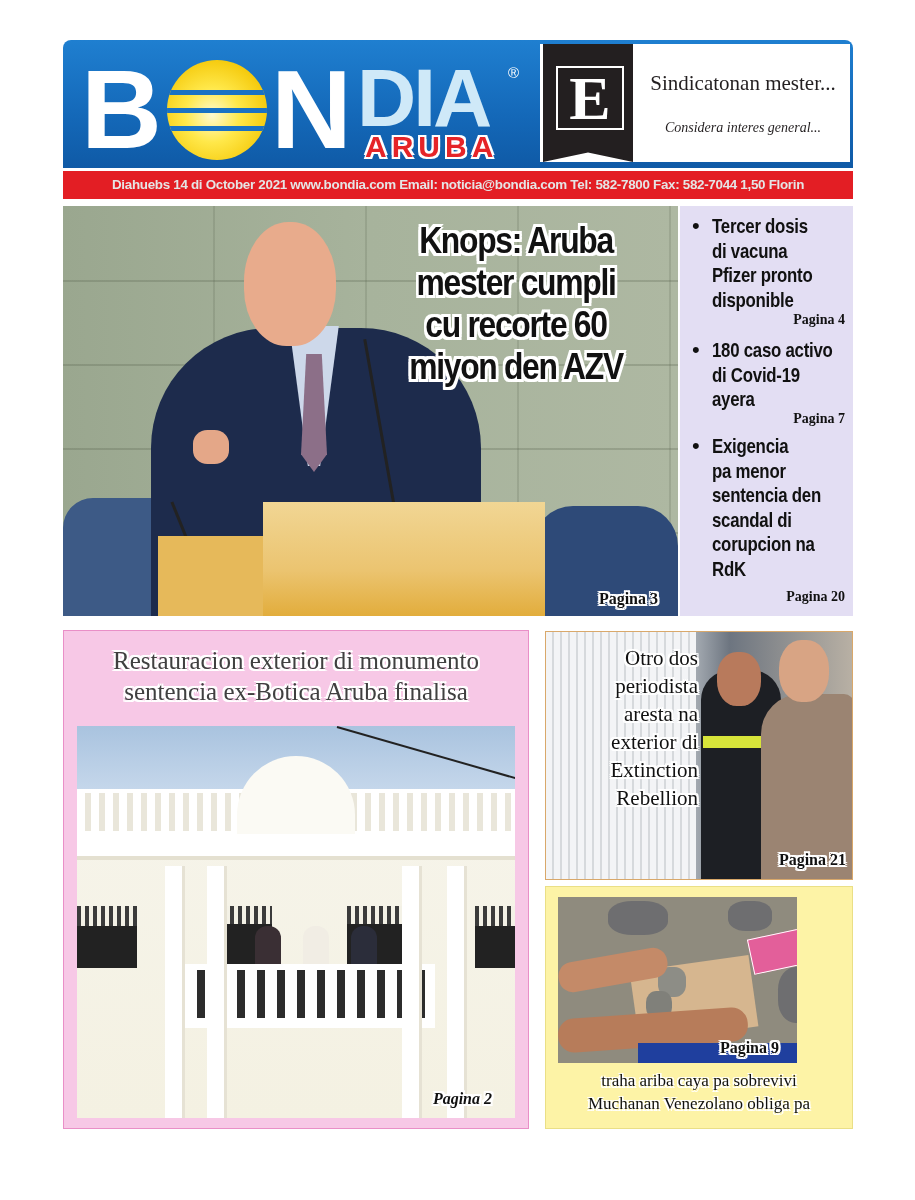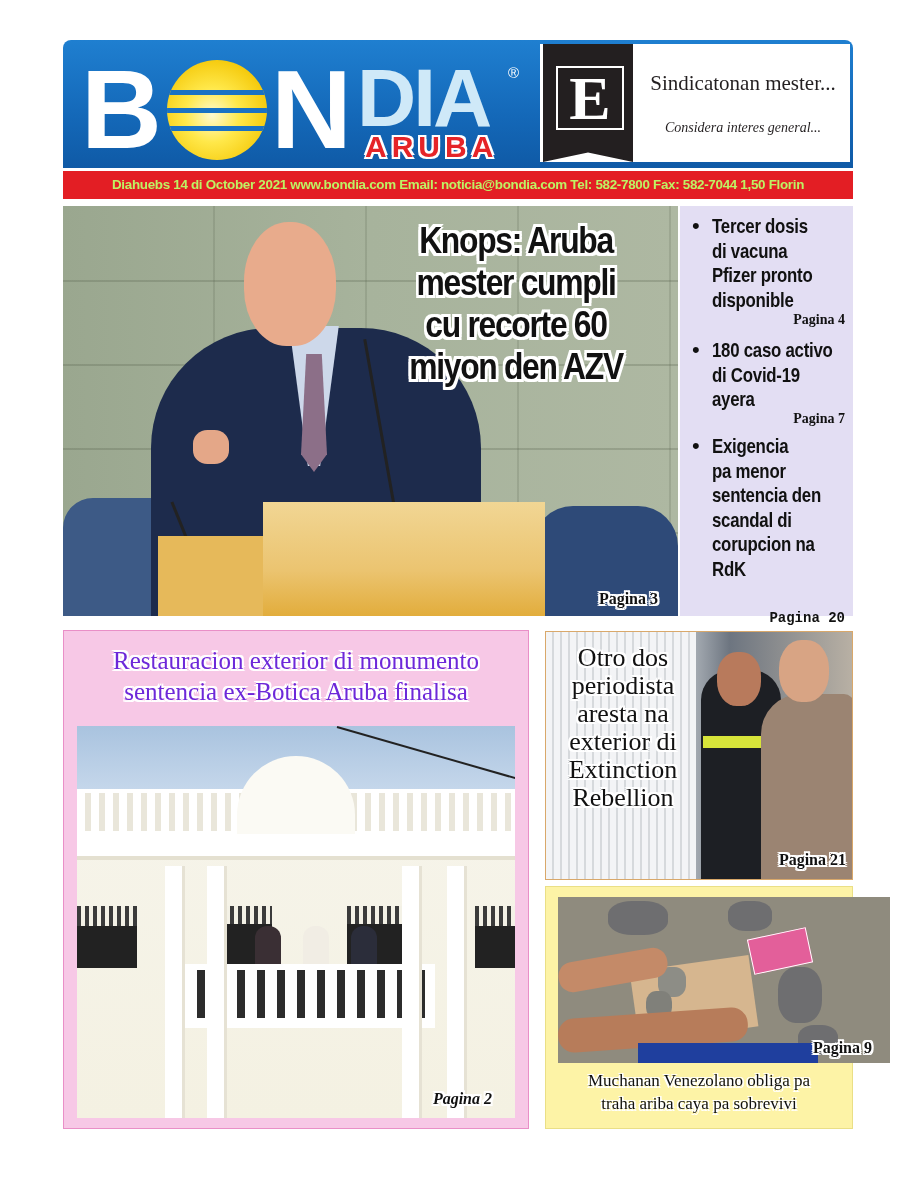--- a/index.html
+++ b/index.html
@@ -20,21 +20,21 @@
     text-shadow: -2px -2px 0 #fff, 2px -2px 0 #fff, -2px 2px 0 #fff, 2px 2px 0 #fff; }
 
   .editorial { position:absolute; left:477px; top:4px; width:310px; height:118px; background:#ffffff; }
   .editorial .ribbon { position:absolute; left:3px; top:0; width:90px; height:118px; background:#231f20;
     clip-path:polygon(0 0,100% 0,100% 100%,50% 92%,0 100%); }
   .editorial .ebox { position:absolute; left:13px; top:22px; width:68px; height:64px; border:2px solid #ffffff; box-sizing:border-box;
     color:#ffffff; font-family:"Liberation Serif", serif; font-weight:700; font-size:62px; line-height:60px; text-align:center; }
   .editorial .t1 { position:absolute; left:96px; top:28px; width:214px; text-align:center; font-size:21px; line-height:22px; color:#231f20; }
   .editorial .t2 { position:absolute; left:96px; top:76px; width:214px; text-align:center; font-size:14px; font-style:italic; color:#231f20; }
 
-  .infobar { position:absolute; left:63px; top:171px; width:790px; height:28px; background:#e31e24; color:#bef264;
+  .infobar { position:absolute; left:63px; top:171px; width:790px; height:28px; background:#e31e24; color:#e5e5e5;
     font-family:"Liberation Sans", sans-serif; font-size:13.4px; font-weight:700; line-height:28px; text-align:center; letter-spacing:-0.3px; white-space:nowrap; }
 
   
   .lead { position:absolute; left:63px; top:206px; width:615px; height:410px; overflow:hidden;
     background:linear-gradient(90deg,#9aa78f 0%, #a7b39c 50%, #aeb8a2 100%); }
   .lead .wall { position:absolute; inset:0; background:
      repeating-linear-gradient(0deg, transparent 0 82px, rgba(80,90,70,0.25) 82px 84px),
      repeating-linear-gradient(90deg, transparent 0 150px, rgba(80,90,70,0.18) 150px 152px); }
   .lead .chair { position:absolute; left:0; top:292px; width:140px; height:118px; background:#3d5a86; border-radius:30px 30px 0 0; }
   .lead .chair2 { position:absolute; left:470px; top:300px; width:145px; height:110px; background:#2e4a78; border-radius:40px 40px 0 0; }
@@ -58,21 +58,21 @@
   
   .sidebar { position:absolute; left:680px; top:206px; width:173px; height:410px; background:#e3def3; }
   .sb-item { position:absolute; left:8px; width:162px; }
   .sb-item .bullet { position:absolute; left:4px; top:0; font-family:"Liberation Sans", sans-serif; font-size:22px; line-height:24px; color:#111; }
   .sb-item .txt { position:absolute; left:24px; top:0; width:148px; font-family:"Liberation Sans", sans-serif; font-weight:900; font-size:20.5px; line-height:24.5px; color:#111;
     transform:scaleX(0.82); transform-origin:left top; white-space:nowrap; letter-spacing:-0.3px; }
   .sb-page { position:absolute; right:8px; font-family:"Liberation Serif", serif; font-weight:700; font-size:14px; color:#111; }
 
   
   .pink { position:absolute; left:63px; top:630px; width:466px; height:499px; background:#f7c8e6; border:1px solid #e98fc7; box-sizing:border-box; }
-  .pink .title { position:absolute; left:0; top:14px; width:100%; text-align:center; font-family:"Liberation Serif", serif; font-size:25px; line-height:31px; color:#6d28d9;
+  .pink .title { position:absolute; left:0; top:14px; width:100%; text-align:center; font-family:"Liberation Serif", serif; font-size:25px; line-height:31px; color:#404040;
     text-shadow: -2px -2px 0 #fff, 2px -2px 0 #fff, -2px 2px 0 #fff, 2px 2px 0 #fff, 0 2px 0 #fff, 0 -2px 0 #fff; }
   .pink .photo { position:absolute; left:13px; top:95px; width:438px; height:392px; overflow:hidden;
     background:linear-gradient(180deg,#a9c3df 0%, #c8d9ec 18%, #f6f4ea 20%, #f4f1e2 100%); }
   .bld-top { position:absolute; left:0; top:63px; width:438px; height:38px; background:repeating-linear-gradient(90deg,#ffffff 0 8px,#e9e6da 8px 14px); border-top:4px solid #fff; border-bottom:6px solid #fff; }
   .bld-pediment { position:absolute; left:160px; top:30px; width:118px; height:80px; background:#fbfaf4; border-radius:60px 60px 0 0; }
   .bld-cornice { position:absolute; left:0; top:108px; width:438px; height:22px; background:#ffffff; box-shadow:0 4px 0 #e4e0d0; }
   .bld-col { position:absolute; top:140px; width:20px; height:252px; background:#ffffff; box-shadow:inset -3px 0 0 #e6e2d4; }
   .bld-win { position:absolute; background:#222; }
   .bld-grille { position:absolute; background:repeating-linear-gradient(90deg,#3b3b3b 0 4px,#f3f1e6 4px 8px); }
   .bld-balc { position:absolute; left:88px; top:238px; width:270px; height:48px; background:repeating-linear-gradient(90deg,#ffffff 0 12px,#2c2c2c 12px 20px); border-top:6px solid #fff; border-bottom:10px solid #fff; }
@@ -82,27 +82,27 @@
 
   
   .protest { position:absolute; left:545px; top:631px; width:308px; height:249px; overflow:hidden; border:1px solid #d9a86a; box-sizing:border-box;
     background:linear-gradient(90deg,#e9ecef 0%, #cfd4d8 40%, #6d7580 60%, #b8b0a4 100%); }
   .protest .van { position:absolute; left:0; top:0; width:150px; height:249px; background:repeating-linear-gradient(90deg,#f3f4f6 0 6px,#d6d9dc 6px 8px); }
   .protest .cop { position:absolute; left:155px; top:38px; width:80px; height:211px; background:#1d1f24; border-radius:30px 30px 0 0; }
   .protest .cop-head { position:absolute; left:171px; top:20px; width:44px; height:54px; border-radius:45%; background:#b87a5c; }
   .protest .stripe { position:absolute; left:157px; top:104px; width:76px; height:12px; background:#d7e43a; }
   .protest .man { position:absolute; left:215px; top:62px; width:93px; height:187px; background:#9b8472; border-radius:40px 10px 0 0; }
   .protest .man-head { position:absolute; left:233px; top:8px; width:50px; height:62px; border-radius:45%; background:#d8a484; }
-  .protest .caption { position:absolute; left:2px; top:12px; width:150px; text-align:center; font-family:"Liberation Serif", serif; font-size:26px; line-height:28px; color:#111;
+  .protest .caption { position:absolute; left:2px; top:12px; width:150px; text-align:right; font-family:"Liberation Serif", serif; font-size:21px; line-height:28px; color:#111;
     text-shadow: -2px -2px 0 #fff, 2px -2px 0 #fff, -2px 2px 0 #fff, 2px 2px 0 #fff, 0 2px 0 #fff, 0 -2px 0 #fff, 2px 0 0 #fff, -2px 0 0 #fff; }
   .protest .pagina-tag { right:6px; bottom:10px; font-size:16px; }
 
   
   .yellow { position:absolute; left:545px; top:886px; width:308px; height:243px; background:#fdf3a6; border:1px solid #eadf86; box-sizing:border-box; }
-  .yellow .photo { position:absolute; left:12px; top:10px; width:332px; height:166px; overflow:hidden; background:#8f8b7e;text-decoration:underline; }
+  .yellow .photo { position:absolute; left:12px; top:10px; width:239px; height:166px; overflow:hidden; background:#8f8b7e;text-decoration:underline; }
   .yellow .stone { position:absolute; border-radius:40%; background:#6e6e70; }
   .yellow .cards { position:absolute; left:192px; top:36px; width:58px; height:34px; background:#e35f9a; transform:rotate(-12deg); border:1px solid #fff; }
   .yellow .money { position:absolute; left:76px; top:66px; width:120px; height:72px; background:#d6b68f; transform:rotate(-8deg); }
   .yellow .arm1 { position:absolute; left:0; top:58px; width:110px; height:30px; background:#c48a68; transform:rotate(-10deg); border-radius:14px; }
   .yellow .arm2 { position:absolute; left:0; top:116px; width:190px; height:34px; background:#b77c5a; transform:rotate(-4deg); border-radius:16px; }
   .yellow .blue { position:absolute; left:80px; top:146px; width:180px; height:30px; background:#1f3f9e; }
   .yellow .pagina-tag { right:18px; bottom:6px; font-size:16px; }
   .yellow .caption { position:absolute; left:0; top:182px; width:100%; text-align:center; font-family:"Liberation Serif", serif; font-size:17px; line-height:23px; color:#111;
     text-shadow: -1.5px -1.5px 0 #fff, 1.5px -1.5px 0 #fff, -1.5px 1.5px 0 #fff, 1.5px 1.5px 0 #fff; }
 </style>
@@ -177,21 +177,21 @@
     <span class="bullet">•</span>
     <div class="txt">
       <div>Exigencia</div>
       <div>pa menor</div>
       <div>sentencia den</div>
       <div>scandal di</div>
       <div>corupcion na</div>
       <div>RdK</div>
     </div>
   </div>
-  <div class="sb-page" style="top:404px;font-family:Liberation Mono, monospace;">Pagina 20</div>
+  <div class="sb-page" style="top:383px;">Pagina 20</div>
 </div>
 
 <div class="pink">
   <div class="title">
     <div>Restauracion exterior di monumento</div>
     <div>sentencia ex-Botica Aruba finalisa</div>
   </div>
   <div class="photo">
     <div class="bld-wire"></div>
     <div class="bld-top"></div>
@@ -244,16 +244,16 @@
     <div class="cards"></div>
     <div class="money"></div>
     <div class="stone" style="left:100px;top:70px;width:28px;height:30px;background:#8d8d86;"></div>
     <div class="stone" style="left:88px;top:94px;width:26px;height:28px;background:#80807a;"></div>
     <div class="arm1"></div>
     <div class="arm2"></div>
     <div class="blue"></div>
     <div class="pagina-tag">Pagina 9</div>
   </div>
   <div class="caption">
+    <div>traha ariba caya pa sobrevivi</div>
     <div>Muchanan Venezolano obliga pa</div>
-    <div>traha ariba caya pa sobrevivi</div>
   </div>
 </div>
 
 </body></html>

